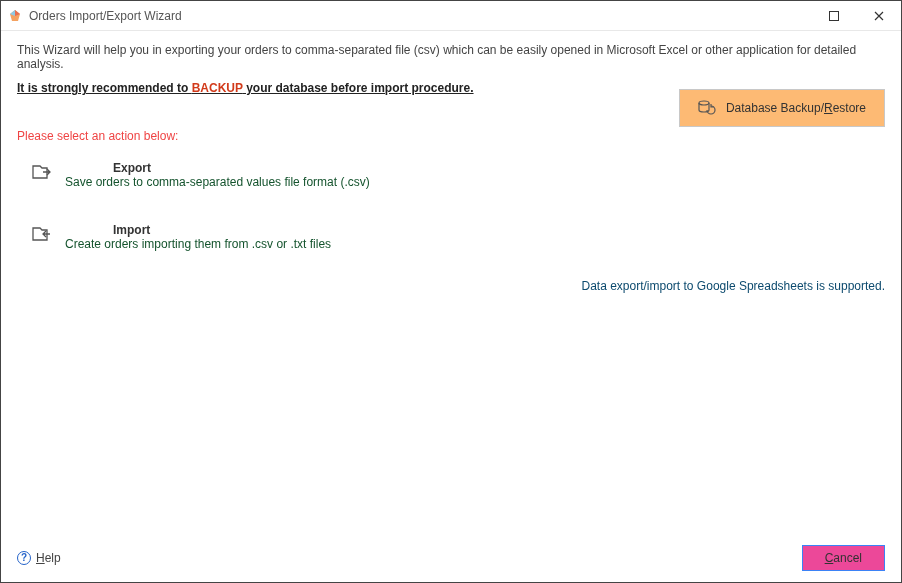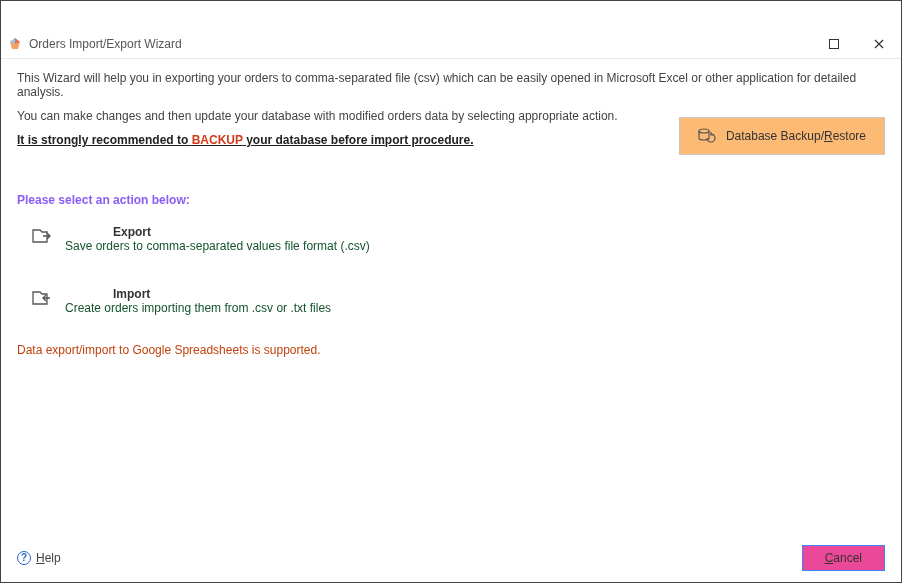--- a/index.html
+++ b/index.html
@@ -16,21 +16,20 @@
     flex-direction: column;
     overflow: hidden;
   }
   .titlebar {
     height: 30px;
     display: flex;
     align-items: center;
     padding: 0 0 0 6px;
     border-bottom: 1px solid #e8e8e8;
     color: #555;
-    margin-top: 28px;
   }
   .titlebar .app-icon { width: 16px; height: 16px; margin-right: 6px; display:flex; align-items:center; justify-content:center;}
   .titlebar .title { flex: 0 0 auto; font-size: 12px; }
   .titlebar .spacer { flex: 1; }
   .win-controls { display: flex; height: 100%; }
   .win-btn { width: 45px; display:flex; align-items:center; justify-content:center; font-size: 12px; color:#333;}
   .content {
     flex: 1;
     padding: 10px 16px 0 16px;
     position: relative;
@@ -46,21 +45,21 @@
     background: #fdba74;
     padding: 10px 18px;
     display: flex;
     align-items: center;
     gap: 10px;
     color: #333;
     font-size: 12px;
     cursor: default;
   }
   .backup-btn .ico { width:18px; height:16px; display:flex; align-items:center; justify-content:center;}
-  .section-label { color:#8b5cf6; margin-top: 46px; margin-bottom: 12px; font-weight: bold; }
+  .section-label { color:#ef4444; margin-top: 34px; margin-bottom: 12px; }
   .action-item {
     display: flex;
     gap: 14px;
     padding: 6px 0 6px 14px;
     margin-bottom: 22px;
     align-items: flex-start;
     cursor: default;
     width: 520px;
   }
   .action-item .ico { width:20px; height:18px; margin-top:2px; display:flex; align-items:center; justify-content:center; flex:0 0 20px;}
@@ -113,21 +112,20 @@
       <svg width="10" height="10" viewBox="0 0 10 10">
           <path d="M1 1 L9 9 M9 1 L1 9" stroke="#333" stroke-width="1.2"></path>
         </svg>
     </div>
   </div>
 </div>
 
 <div class="content">
 
   <p class="intro-line">This Wizard will help you in exporting your orders to comma-separated file (csv) which can be easily opened in Microsoft Excel or other application for detailed analysis.</p>
-  <p class="intro-line">You can make changes and then update your database with modified orders data by selecting appropriate action.</p>
   <p class="strong-line">
     <span>It is strongly recommended to </span><span class="backup-word">BACKUP</span><span> your database before import procedure.</span>
   </p>
 
   <div class="backup-btn">
     <span class="ico">
       <svg width="18" height="16" viewBox="0 0 18 16">
         <ellipse cx="6" cy="3" rx="5" ry="2" fill="none" stroke="#555" stroke-width="1.2"></ellipse>
         <path d="M1 3 V10 A5 2 0 0 0 11 10 V3" fill="none" stroke="#555" stroke-width="1.2"></path>
         <path d="M13 6 A4 4 0 1 1 9 10" fill="none" stroke="#555" stroke-width="1.2"></path>
@@ -158,21 +156,21 @@
         <path d="M2 3 H9 L11 5 H16 V15 H2 Z" fill="none" stroke="#555" stroke-width="1.3"></path>
         <path d="M19 9 H12 M15 6 L12 9 L15 12" fill="none" stroke="#555" stroke-width="1.3"></path>
       </svg>
     </span>
     <div>
       <div class="action-title">Import</div>
       <div class="action-desc">Create orders importing them from .csv or .txt files</div>
     </div>
   </div>
 
-  <p class="intro-line" style="color:#c2410c;">Data export/import to Google Spreadsheets is supported.</p>
+  <p class="intro-line" style="color:#0c4a6e;text-align:right;">Data export/import to Google Spreadsheets is supported.</p>
 
 </div>
 
 <div class="footer">
   <a href="#" class="help-link">
     <span class="help-circle">?</span>
     <span><span class="u">H</span><span>elp</span></span>
   </a>
   <span class="spacer"></span>
   <button class="cancel-btn">

